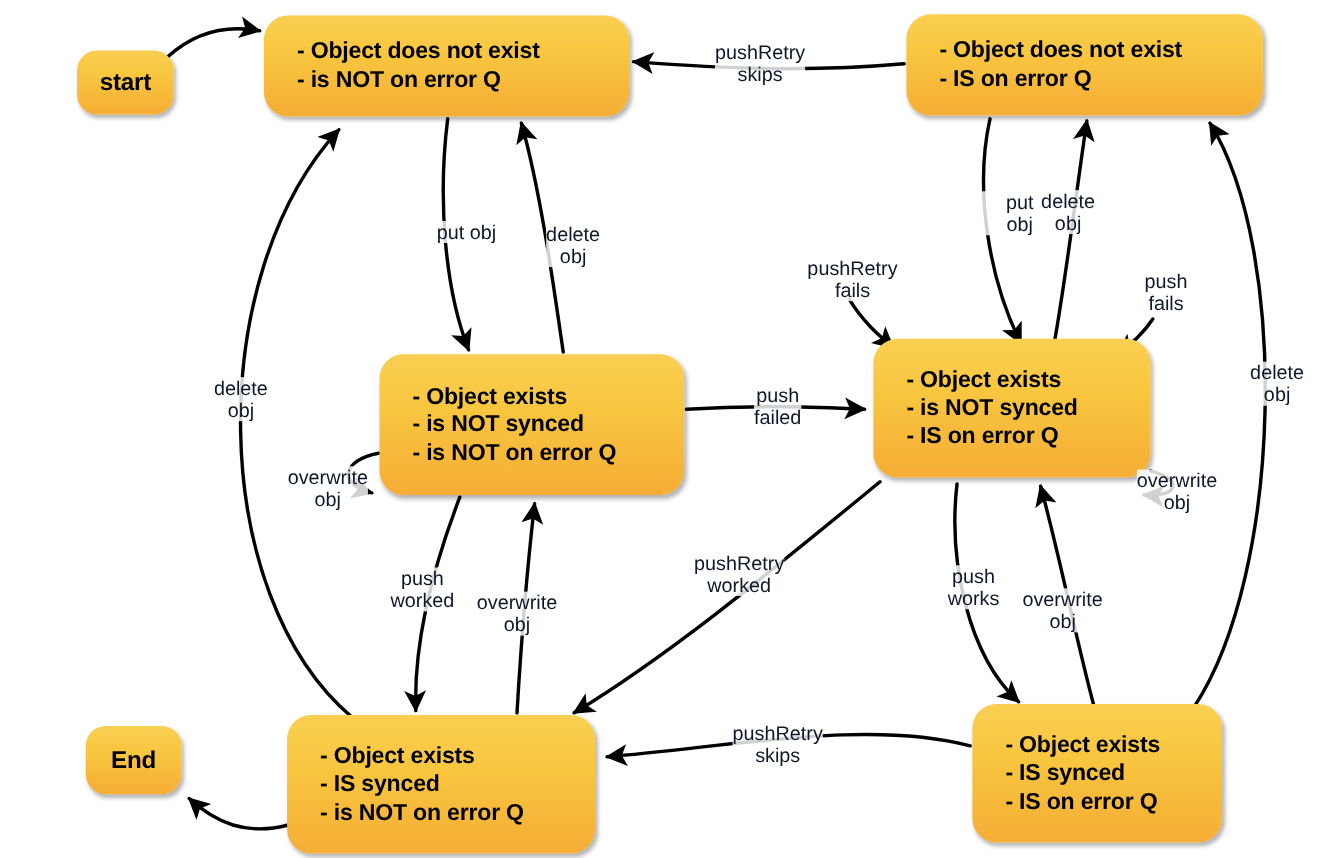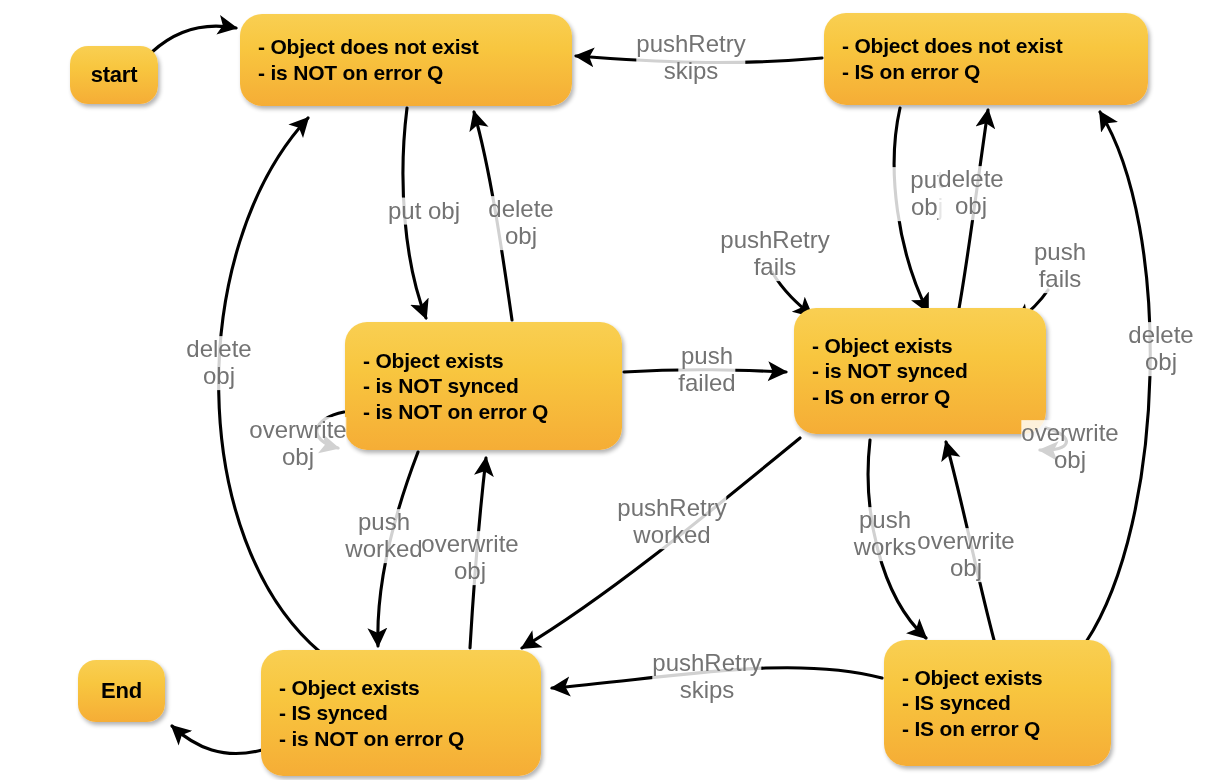--- a/index.html
+++ b/index.html
@@ -39,28 +39,28 @@
   .node.terminal {
     align-items: center;
     border-radius: 18px;
   }
   .node-line {
     white-space: nowrap;
     font-size: 21px;
     line-height: 1.22;
     letter-spacing: -0.2px;
   }
-  .node.big .node-line { padding-left: 18px; }
+  .node.big .node-line { padding-left: 30px; }
   .node.terminal .node-line { font-size: 22px; padding: 0; }
   .edge-label {
     position: absolute;
     font-family: "Liberation Sans", sans-serif;
-    font-size: 24px;
+    font-size: 18px;
     font-weight: normal;
-    color: #737373;
+    color: #0f172a;
     line-height: 1.12;
     white-space: pre;
     text-align: center;
     background: rgba(255,255,255,0.82);
     pointer-events: none;
   }
   .el-c { transform: translate(-50%, -50%); }
 </style>
 </head>
 <body>

